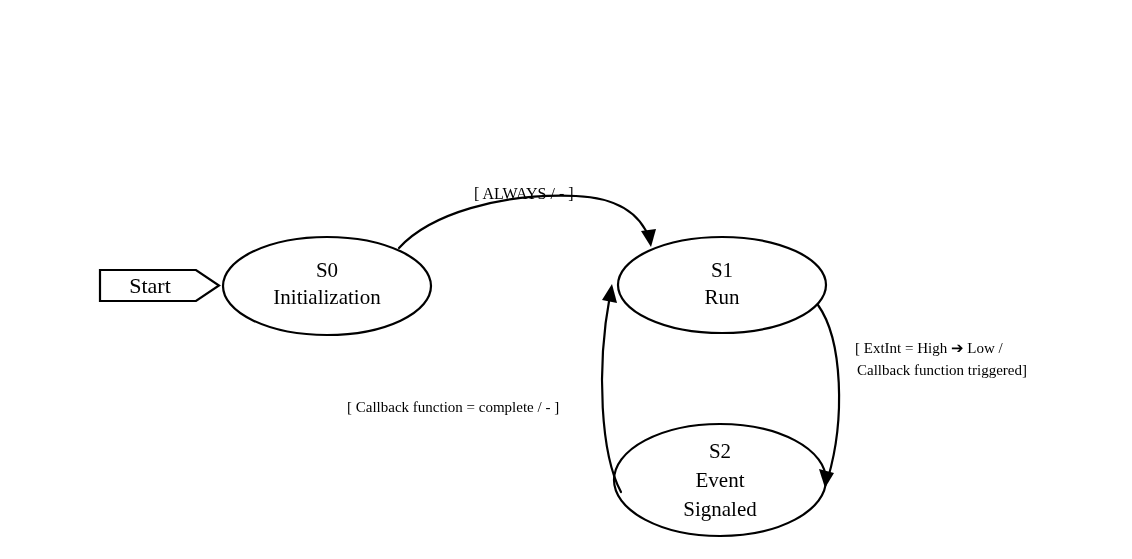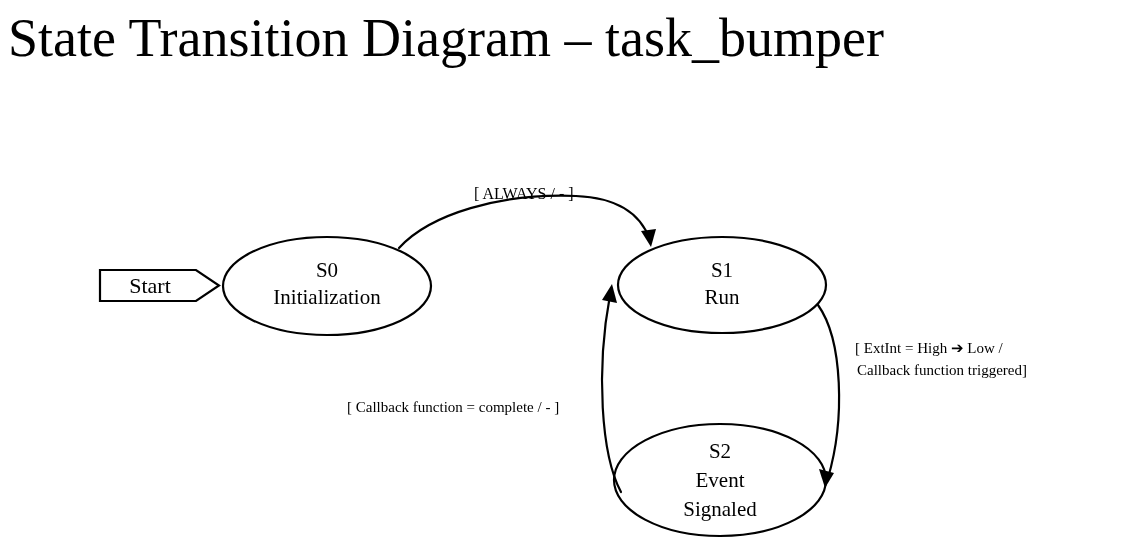--- a/index.html
+++ b/index.html
@@ -68,21 +68,20 @@
   .arrowhead {
     fill: #000000;
     stroke: none;
   }
 </style>
 </head>
 <body>
 
 <div id="page">
 
-  <div id="title">State Transition Diagram – task_bumper</div>
 
   <svg id="diagram" width="1132" height="559" viewBox="0 0 1132 559">
 
     <g>
       <polygon class="shape" points="100,270 196,270 219,285.5 196,301 100,301"></polygon>
       <text class="start-label" x="150" y="293">Start</text>
     </g>
 
     <g>
       <ellipse class="shape" cx="327" cy="286" rx="104" ry="49"></ellipse>

